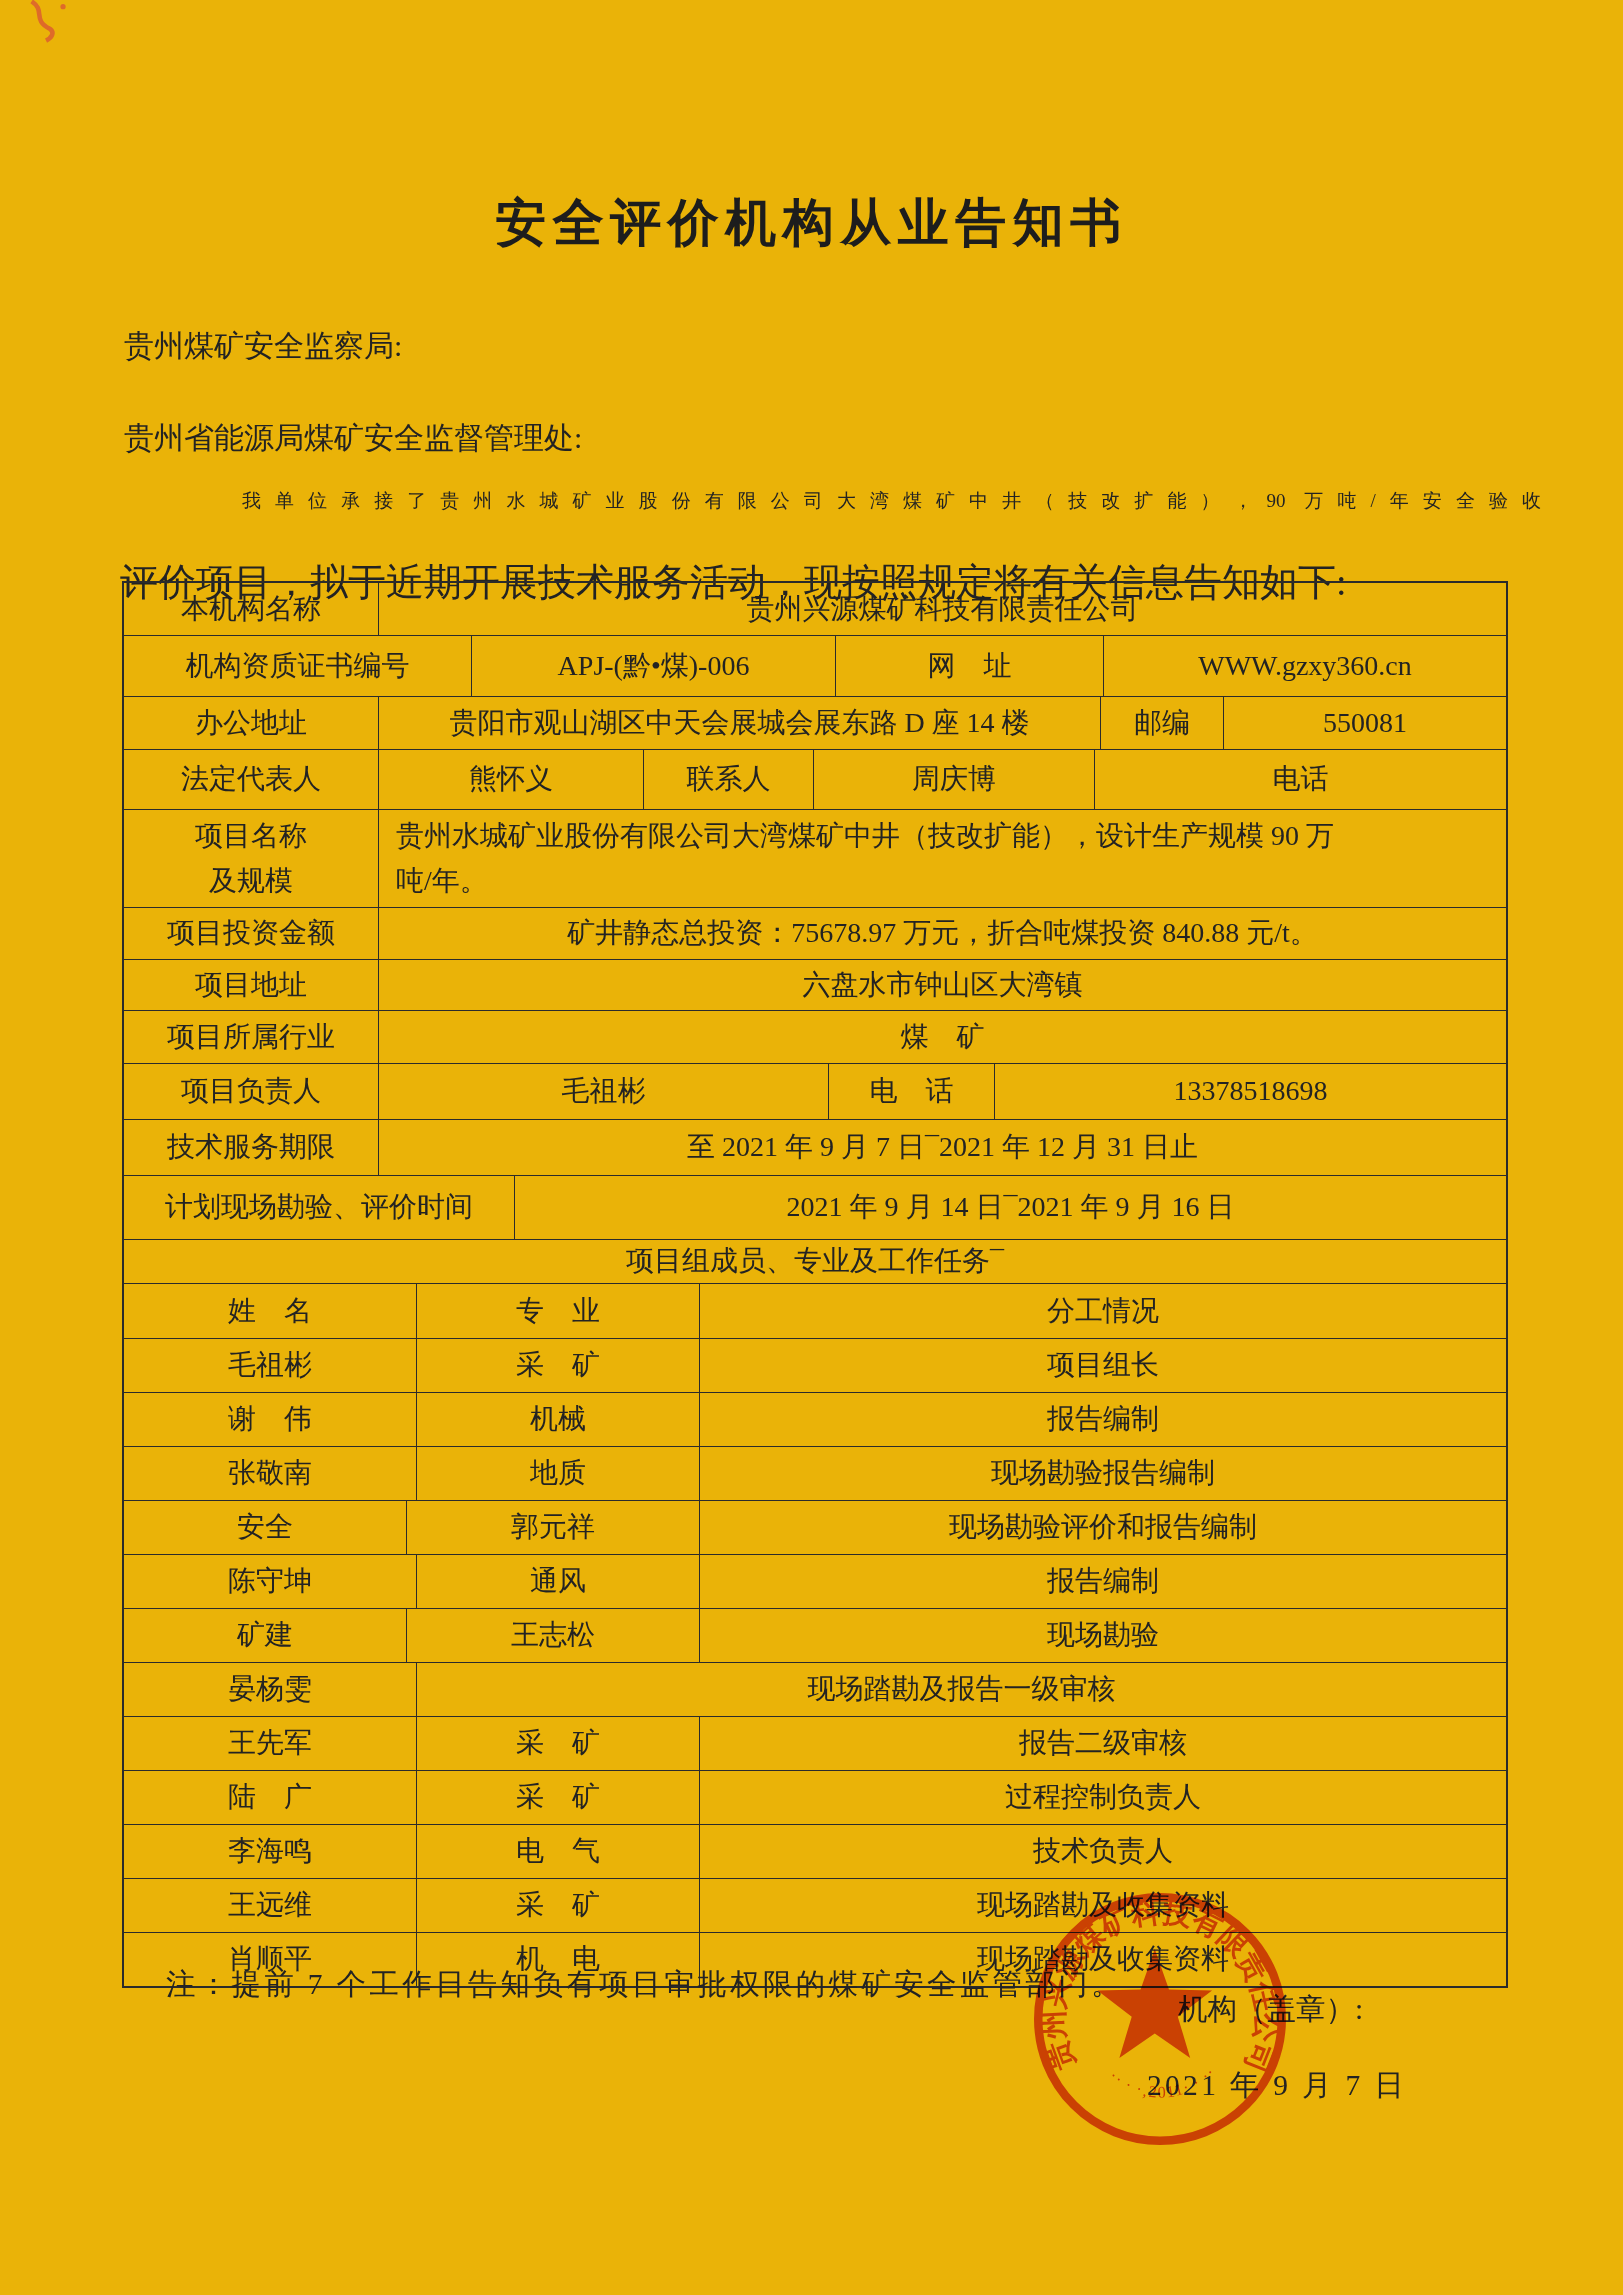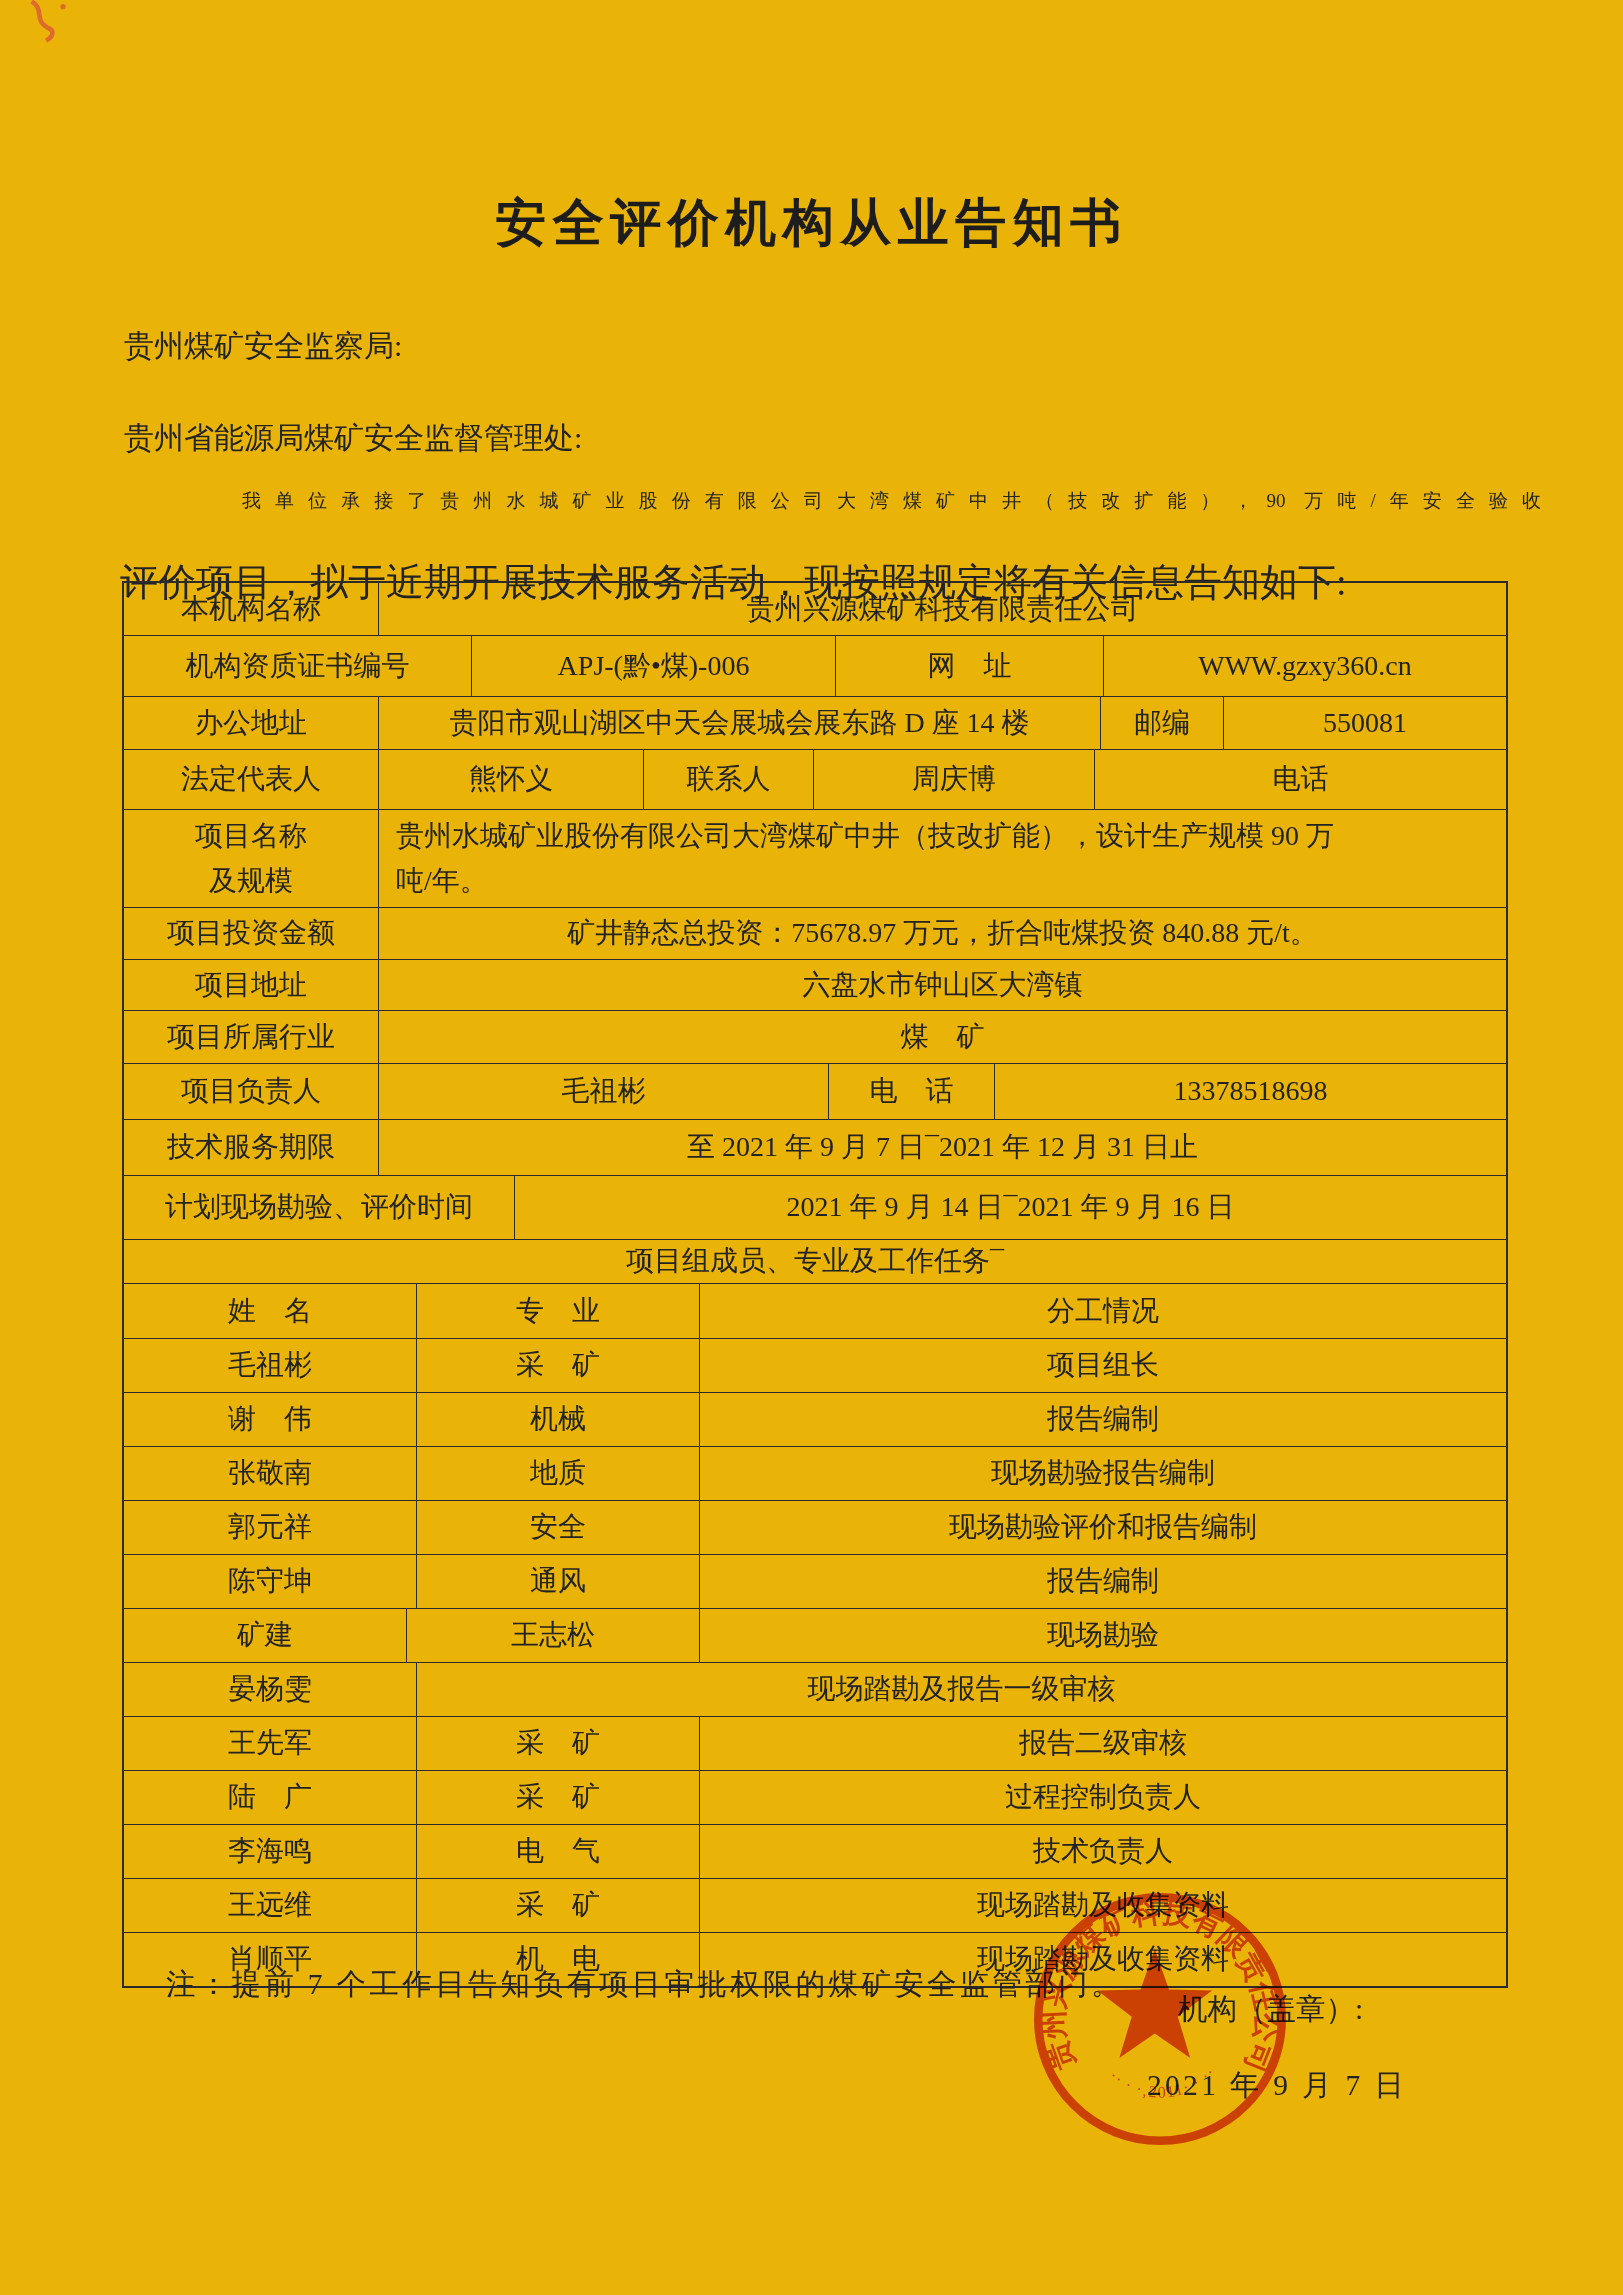--- a/index.html
+++ b/index.html
@@ -145,22 +145,22 @@
       <div class="cell" style="width:293px">谢　伟</div>
       <div class="cell" style="width:283px">机械</div>
       <div class="cell">报告编制</div>
     </div>
     <div class="row" style="height:53px">
       <div class="cell" style="width:293px">张敬南</div>
       <div class="cell" style="width:283px">地质</div>
       <div class="cell">现场勘验报告编制</div>
     </div>
     <div class="row" style="height:53px">
+      <div class="cell" style="width:283px">安全</div>
       <div class="cell" style="width:293px">郭元祥</div>
-      <div class="cell" style="width:283px">安全</div>
       <div class="cell">现场勘验评价和报告编制</div>
     </div>
     <div class="row" style="height:53px">
       <div class="cell" style="width:293px">陈守坤</div>
       <div class="cell" style="width:283px">通风</div>
       <div class="cell">报告编制</div>
     </div>
     <div class="row" style="height:53px">
       <div class="cell" style="width:283px">矿建</div>
       <div class="cell" style="width:293px">王志松</div>

